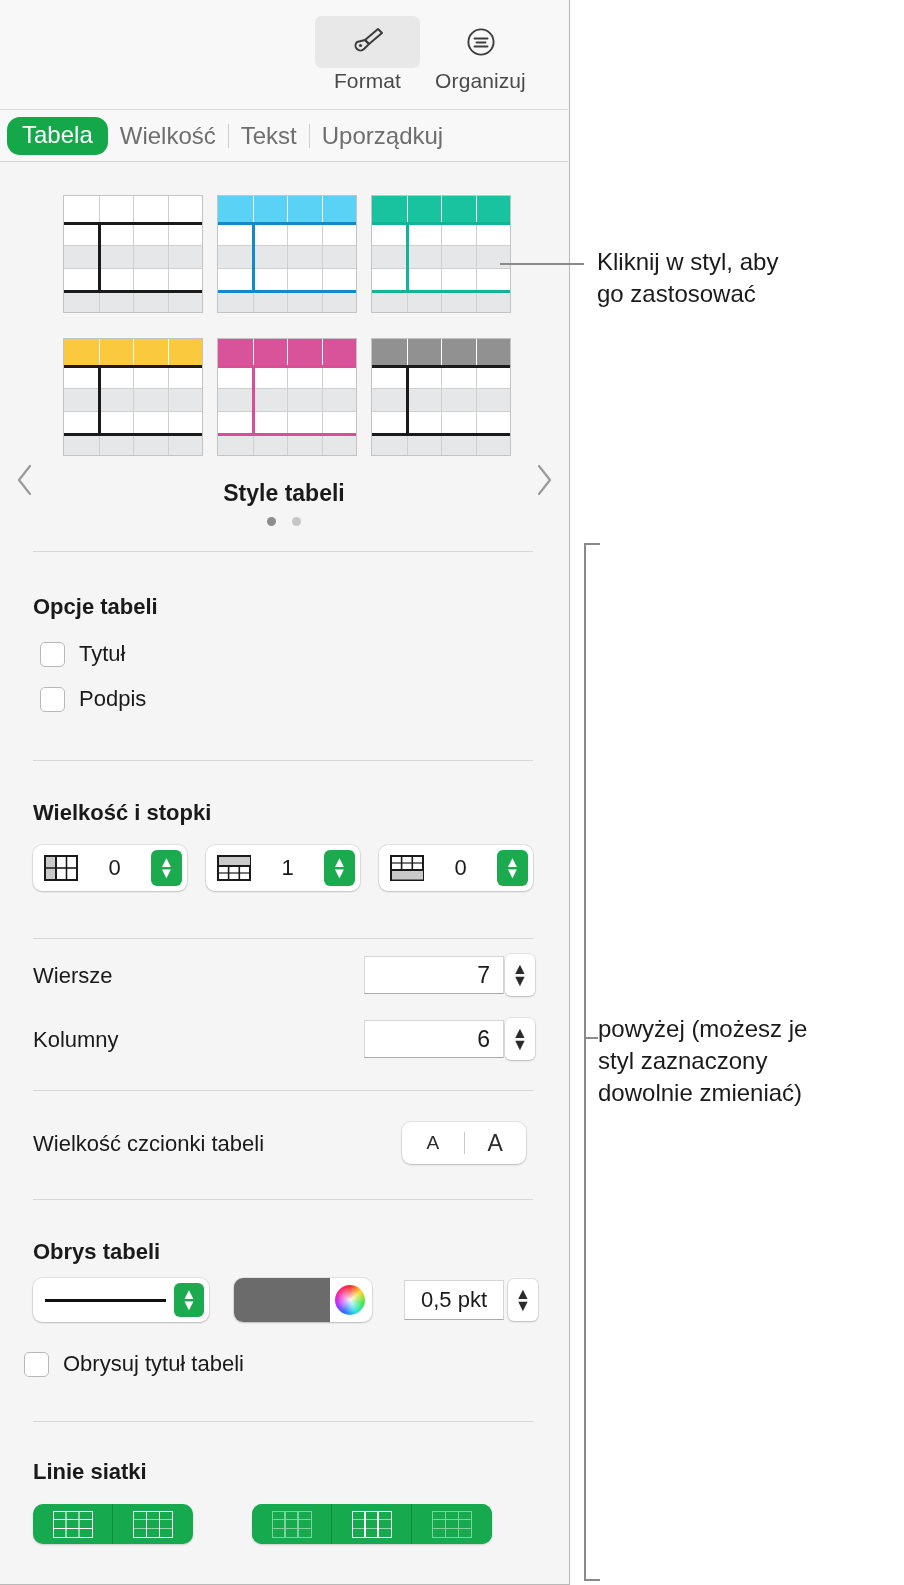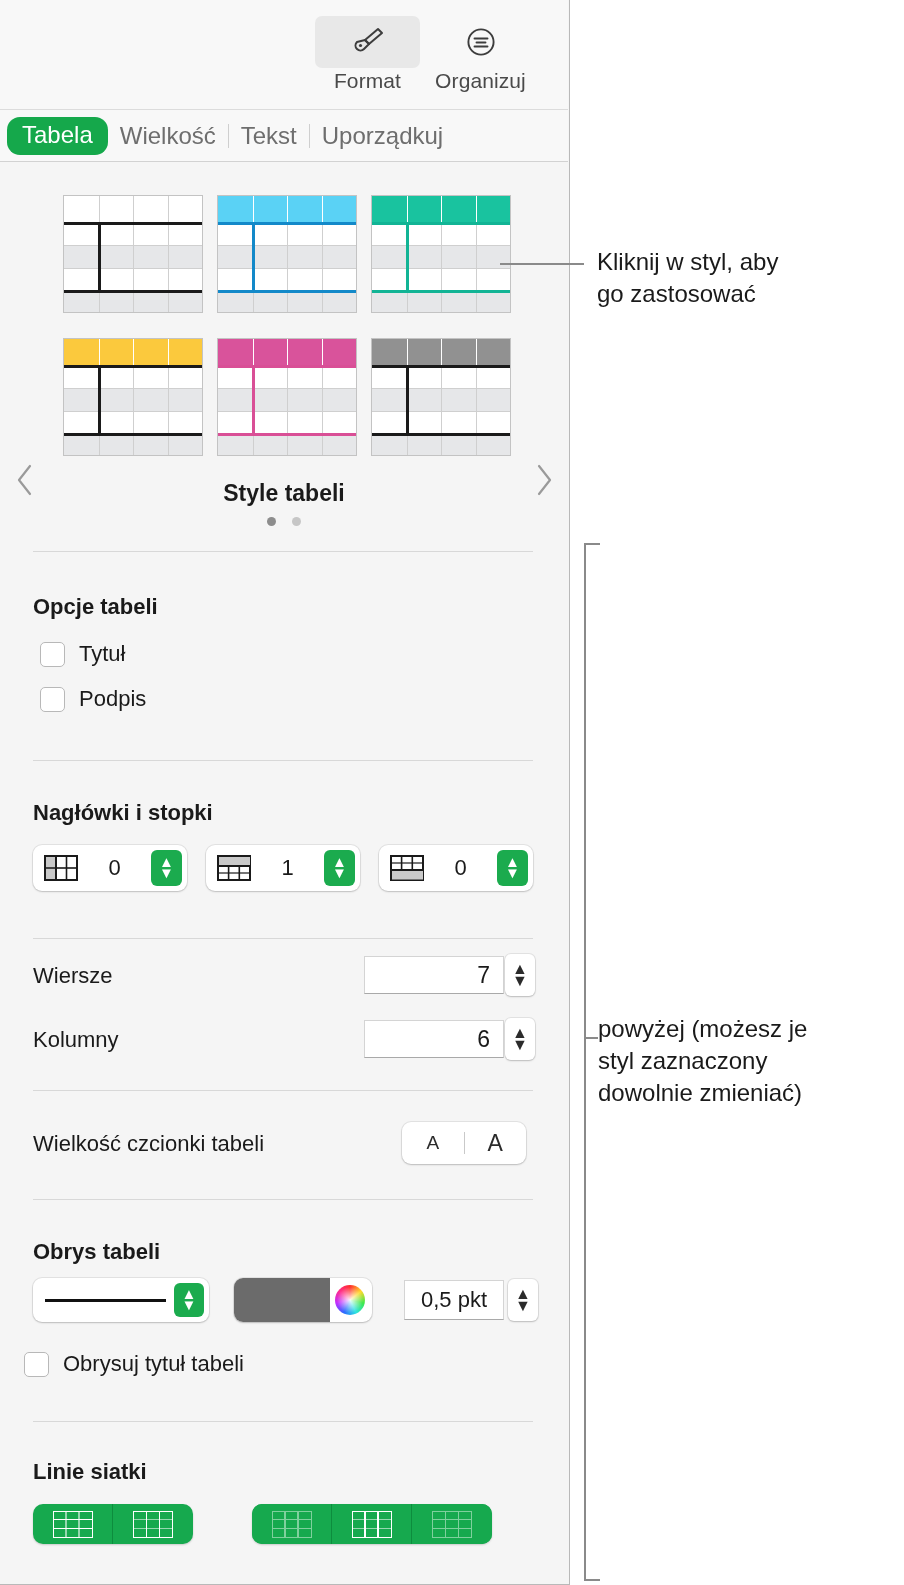--- a/index.html
+++ b/index.html
@@ -397,21 +397,21 @@
       <div class="cbox"></div>
       <div class="cblabel">Tytuł</div>
     </div>
     <div class="cbrow" style="top:686px">
       <div class="cbox"></div>
       <div class="cblabel">Podpis</div>
     </div>
 
     <div class="divider" style="top:760px"></div>
 
-    <div class="sect-title" style="top:800px">Nagłówki i stopki</div>
+    <div class="sect-title" style="top:800px">Wielkość i stopki</div>
 
     <div class="hf-group">
 
       <div class="hf-field">
         <div class="hf-icon">
           <svg width="34" height="26" viewBox="0 0 34 26">
             <rect x="1" y="1" width="32" height="24" fill="#fff" stroke="#1a1a1a" stroke-width="2"></rect>
             <rect x="2" y="2" width="10" height="10.5" fill="#c9c9c9"></rect>
             <rect x="2" y="13.5" width="10" height="10.5" fill="#c9c9c9"></rect>
             <line x1="12" y1="1" x2="12" y2="25" stroke="#1a1a1a" stroke-width="2"></line>

